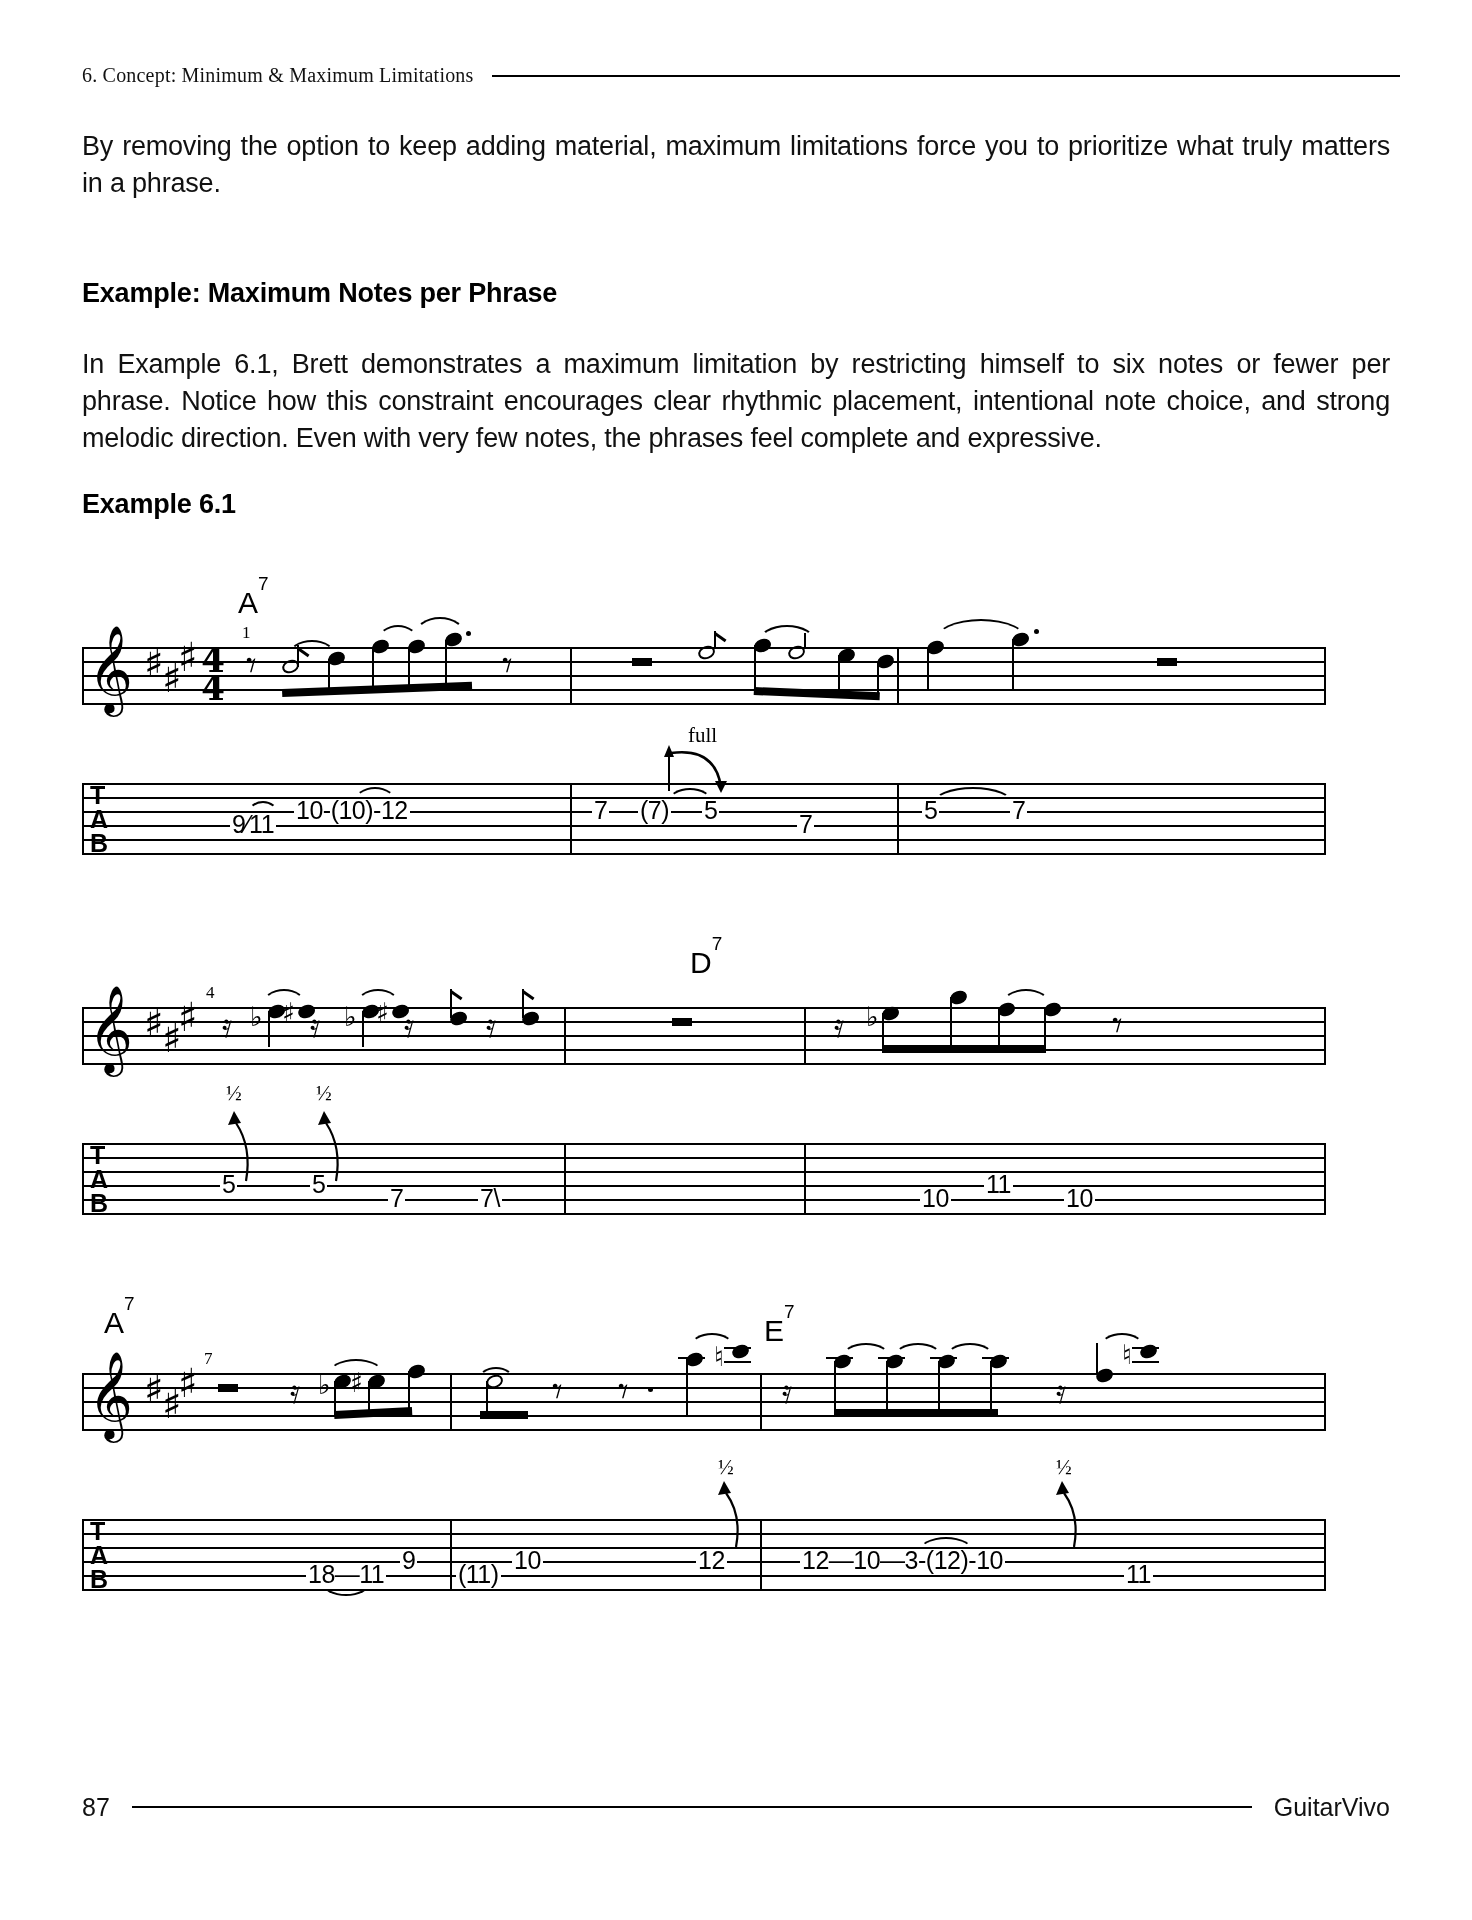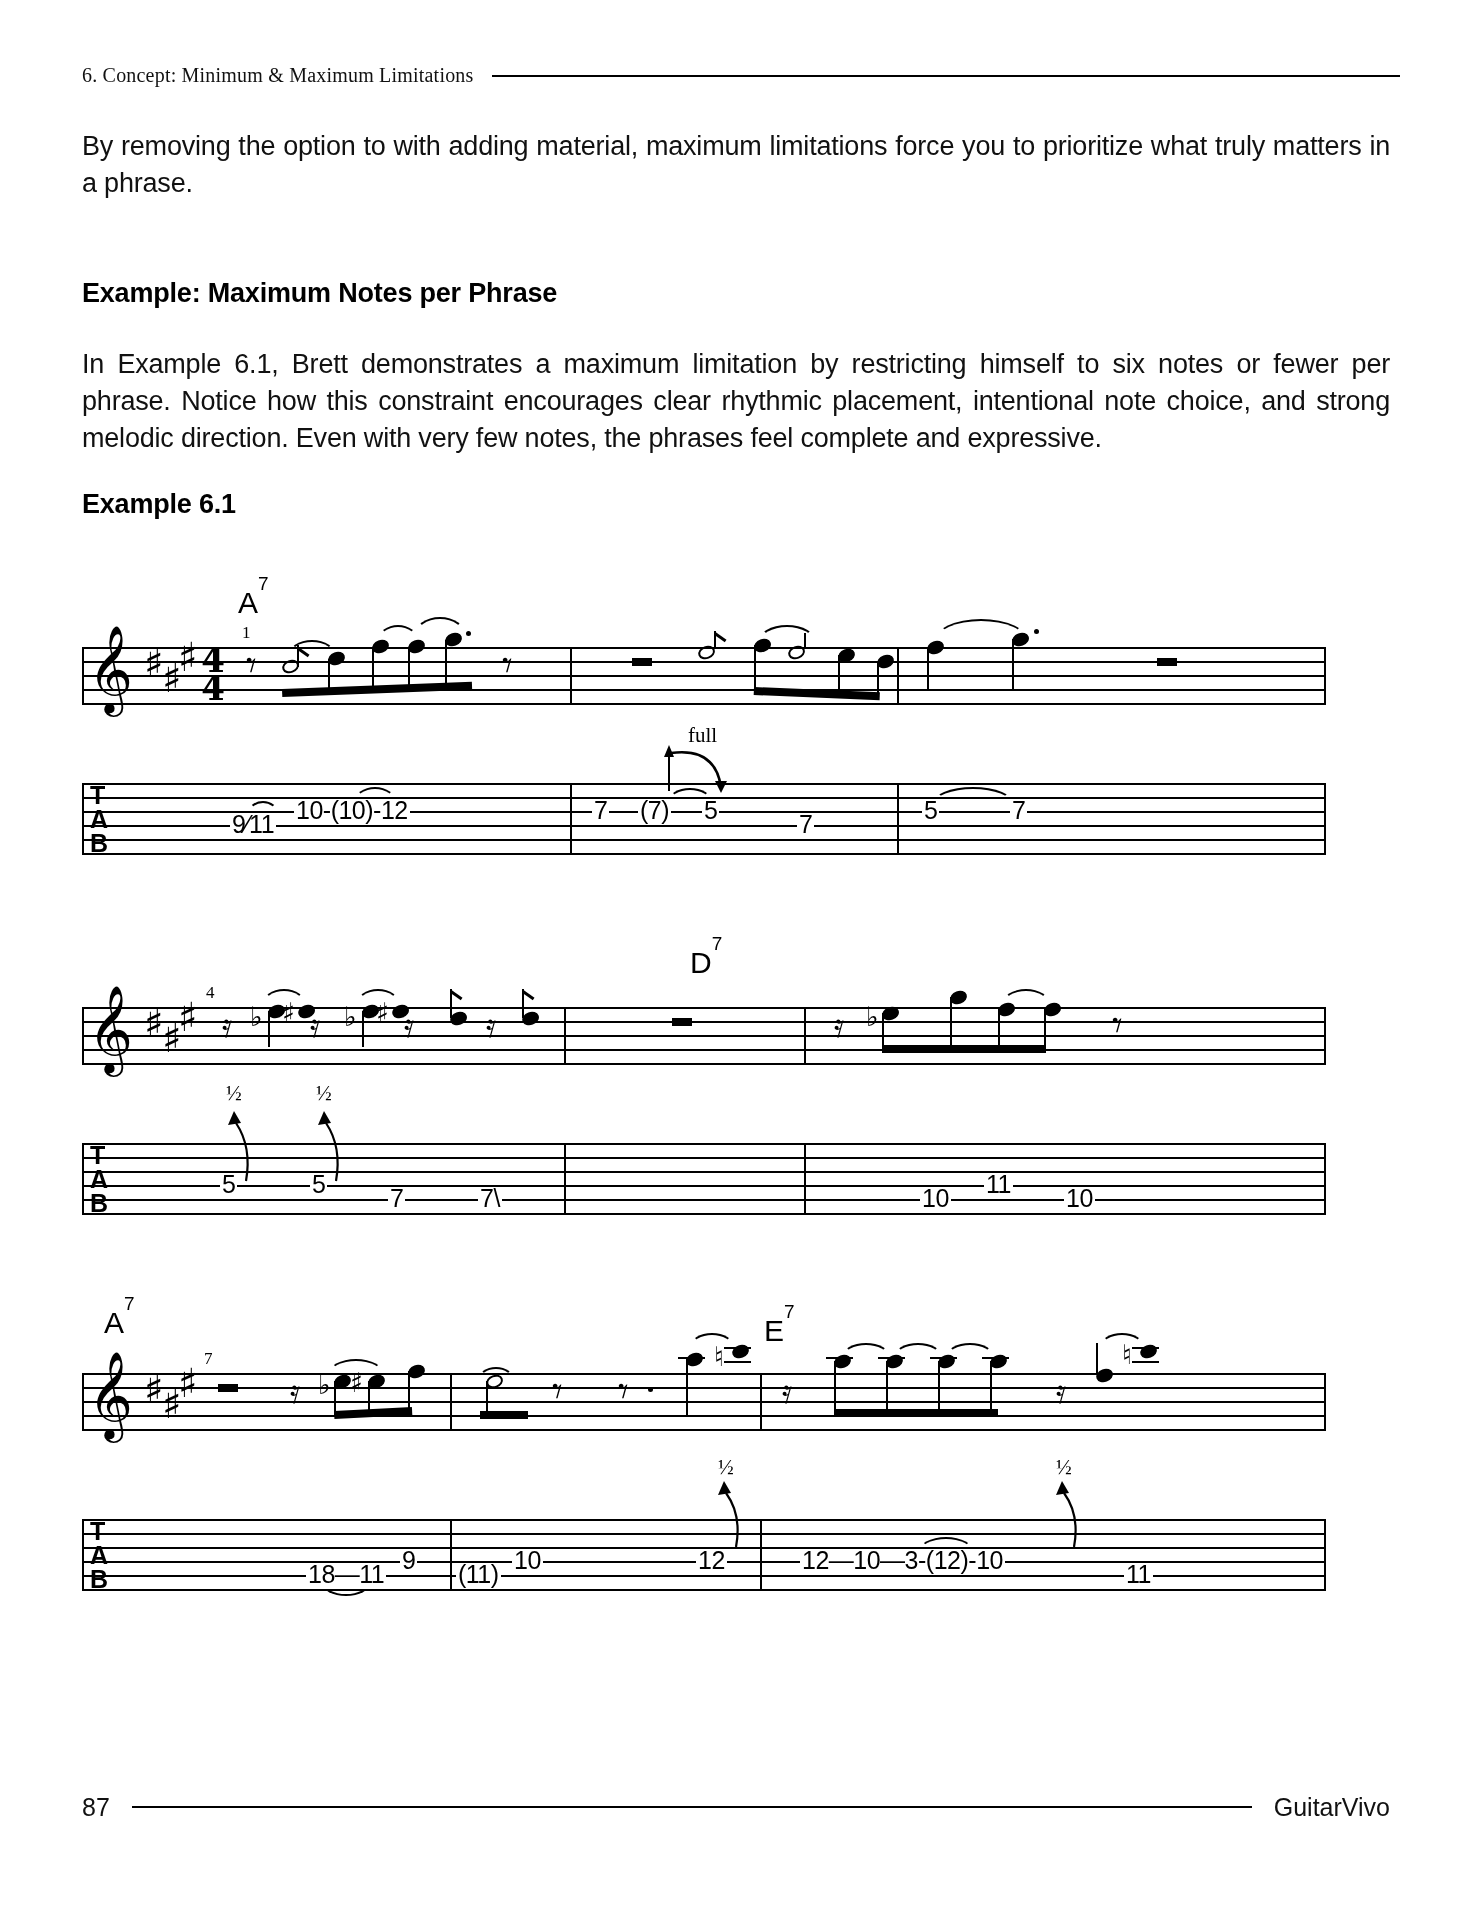--- a/index.html
+++ b/index.html
@@ -145,21 +145,21 @@
 <body>
 
 <div class="page">
 
   <div class="runhead">
     <div class="runhead-title">6. Concept: Minimum &amp; Maximum Limitations</div>
     <div class="runhead-rule"></div>
   </div>
 
   <div class="body-col">
-    <p class="para">By removing the option to with adding material, maximum limitations force you to prioritize what truly matters in a phrase.</p>
+    <p class="para">By removing the option to keep adding material, maximum limitations force you to prioritize what truly matters in a phrase.</p>
     <div class="sp-48"></div>
     <div class="sp-26"></div>
     <h2 class="h-sub">Example: Maximum Notes per Phrase</h2>
     <div class="sp-36"></div>
     <p class="para">In Example 6.1, Brett demonstrates a maximum limitation by restricting himself to six notes or fewer per phrase. Notice how this constraint encourages clear rhythmic placement, intentional note choice, and strong melodic direction. Even with very few notes, the phrases feel complete and expressive.</p>
     <div class="sp-30"></div>
     <h3 class="h-sub">Example 6.1</h3>
   </div>
 
   <div class="systems">

